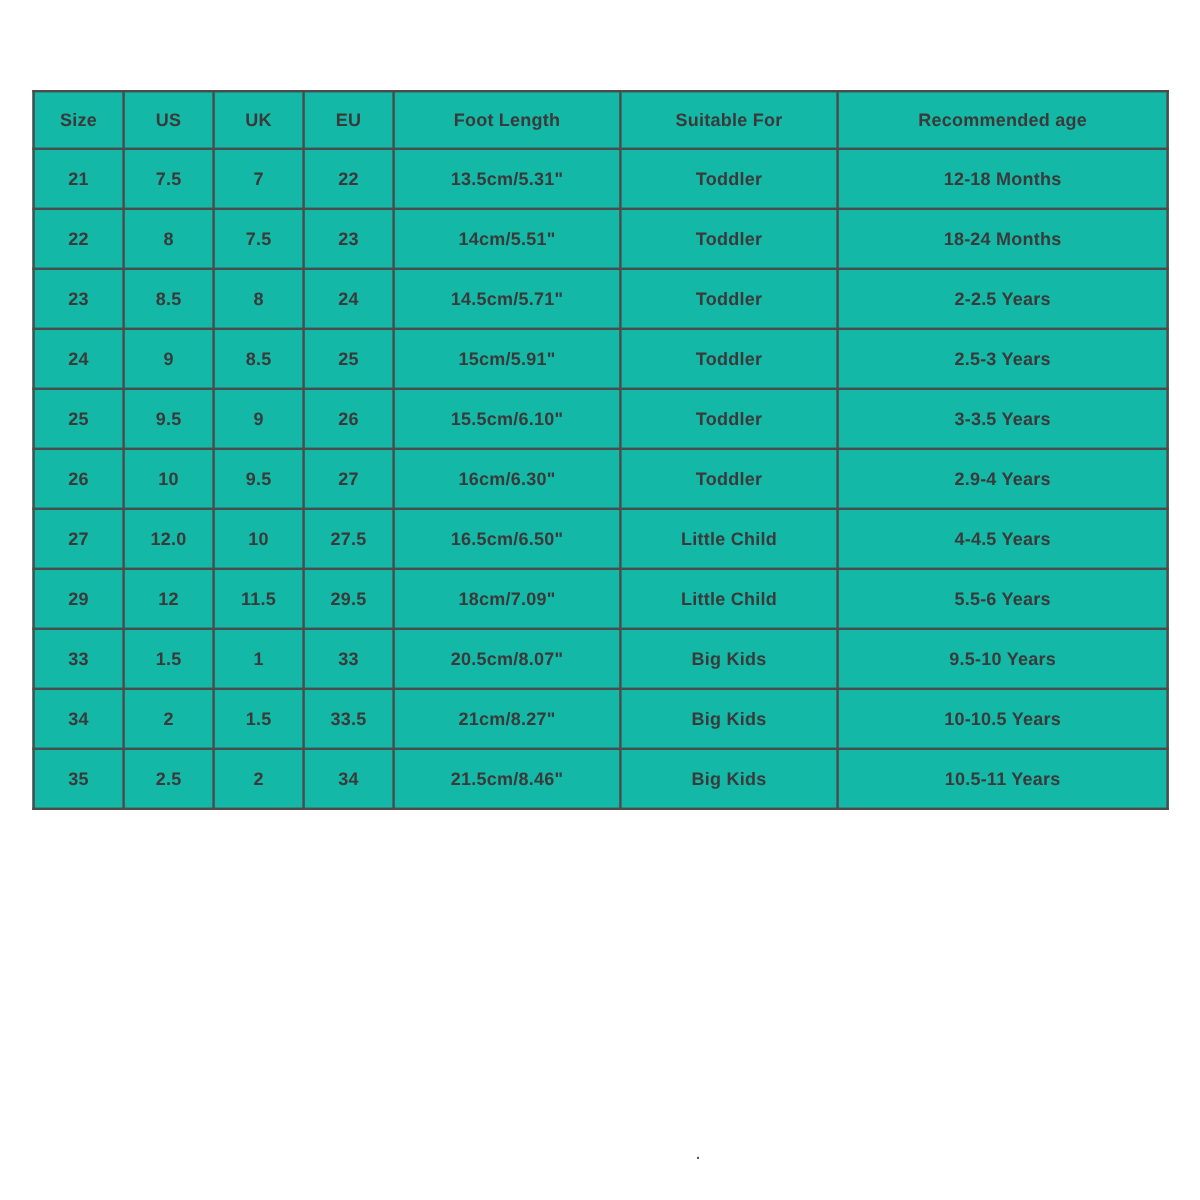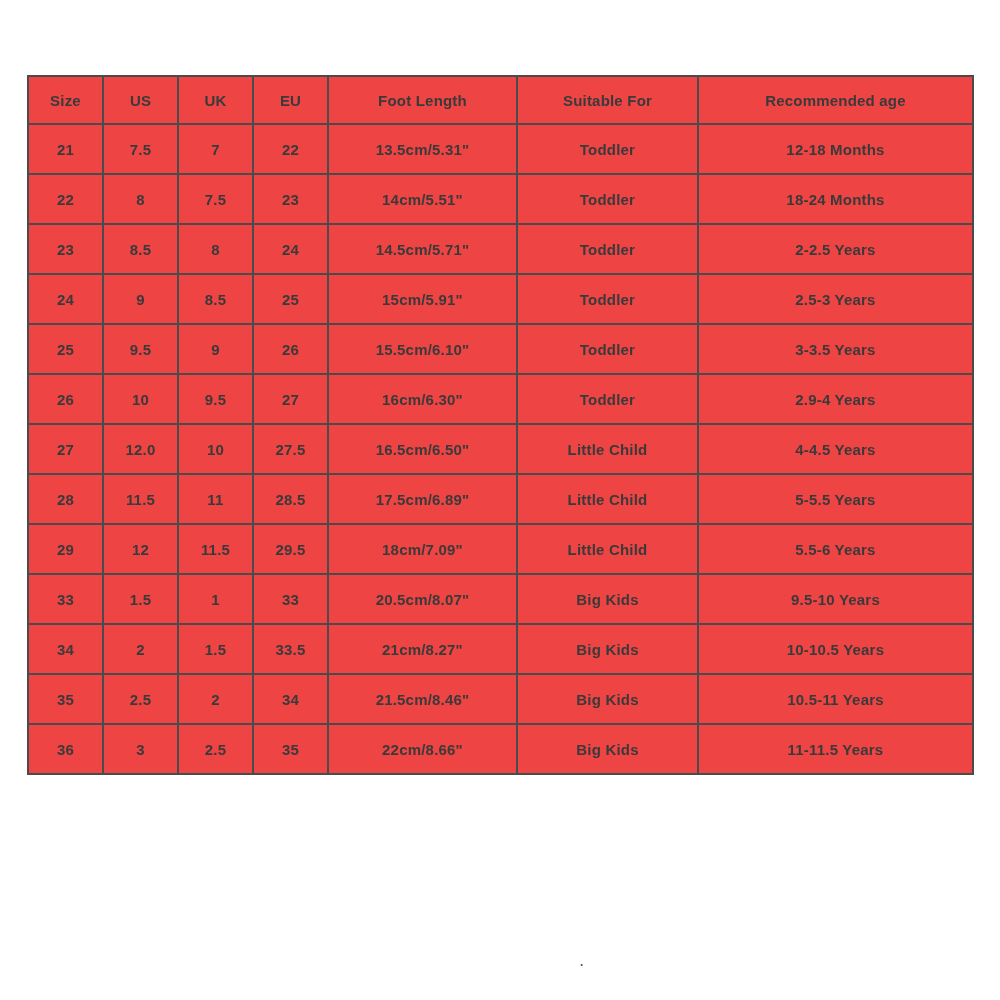--- a/index.html
+++ b/index.html
@@ -11,21 +11,21 @@
     font-family: "Liberation Sans", sans-serif;
     position: relative;
     overflow: hidden;
   }
   .size-table {
     position: absolute;
     left: 27px;
     top: 75px;
     border-collapse: collapse;
     table-layout: fixed;
-    background: #ef4444;
+    background: #14b8a6;
   }
   .size-table th,
   .size-table td {
     border: 2px solid #4b4b4b;
     text-align: center;
     vertical-align: middle;
     font-weight: bold;
     font-size: 15px;
     color: #3a3a3a;
     padding: 0;
@@ -126,29 +126,20 @@
       <tr>
         <td>27</td>
         <td>12.0</td>
         <td>10</td>
         <td>27.5</td>
         <td>16.5cm/6.50"</td>
         <td>Little Child</td>
         <td>4-4.5 Years</td>
       </tr>
       <tr>
-        <td>28</td>
-        <td>11.5</td>
-        <td>11</td>
-        <td>28.5</td>
-        <td>17.5cm/6.89"</td>
-        <td>Little Child</td>
-        <td>5-5.5 Years</td>
-      </tr>
-      <tr>
         <td>29</td>
         <td>12</td>
         <td>11.5</td>
         <td>29.5</td>
         <td>18cm/7.09"</td>
         <td>Little Child</td>
         <td>5.5-6 Years</td>
       </tr>
       <tr>
         <td>33</td>
@@ -170,25 +161,16 @@
       </tr>
       <tr>
         <td>35</td>
         <td>2.5</td>
         <td>2</td>
         <td>34</td>
         <td>21.5cm/8.46"</td>
         <td>Big Kids</td>
         <td>10.5-11 Years</td>
       </tr>
-      <tr>
-        <td>36</td>
-        <td>3</td>
-        <td>2.5</td>
-        <td>35</td>
-        <td>22cm/8.66"</td>
-        <td>Big Kids</td>
-        <td>11-11.5 Years</td>
-      </tr>
     </tbody>
 </table>
 
 <span class="artifact-dot">.</span>
 
 </body></html>

